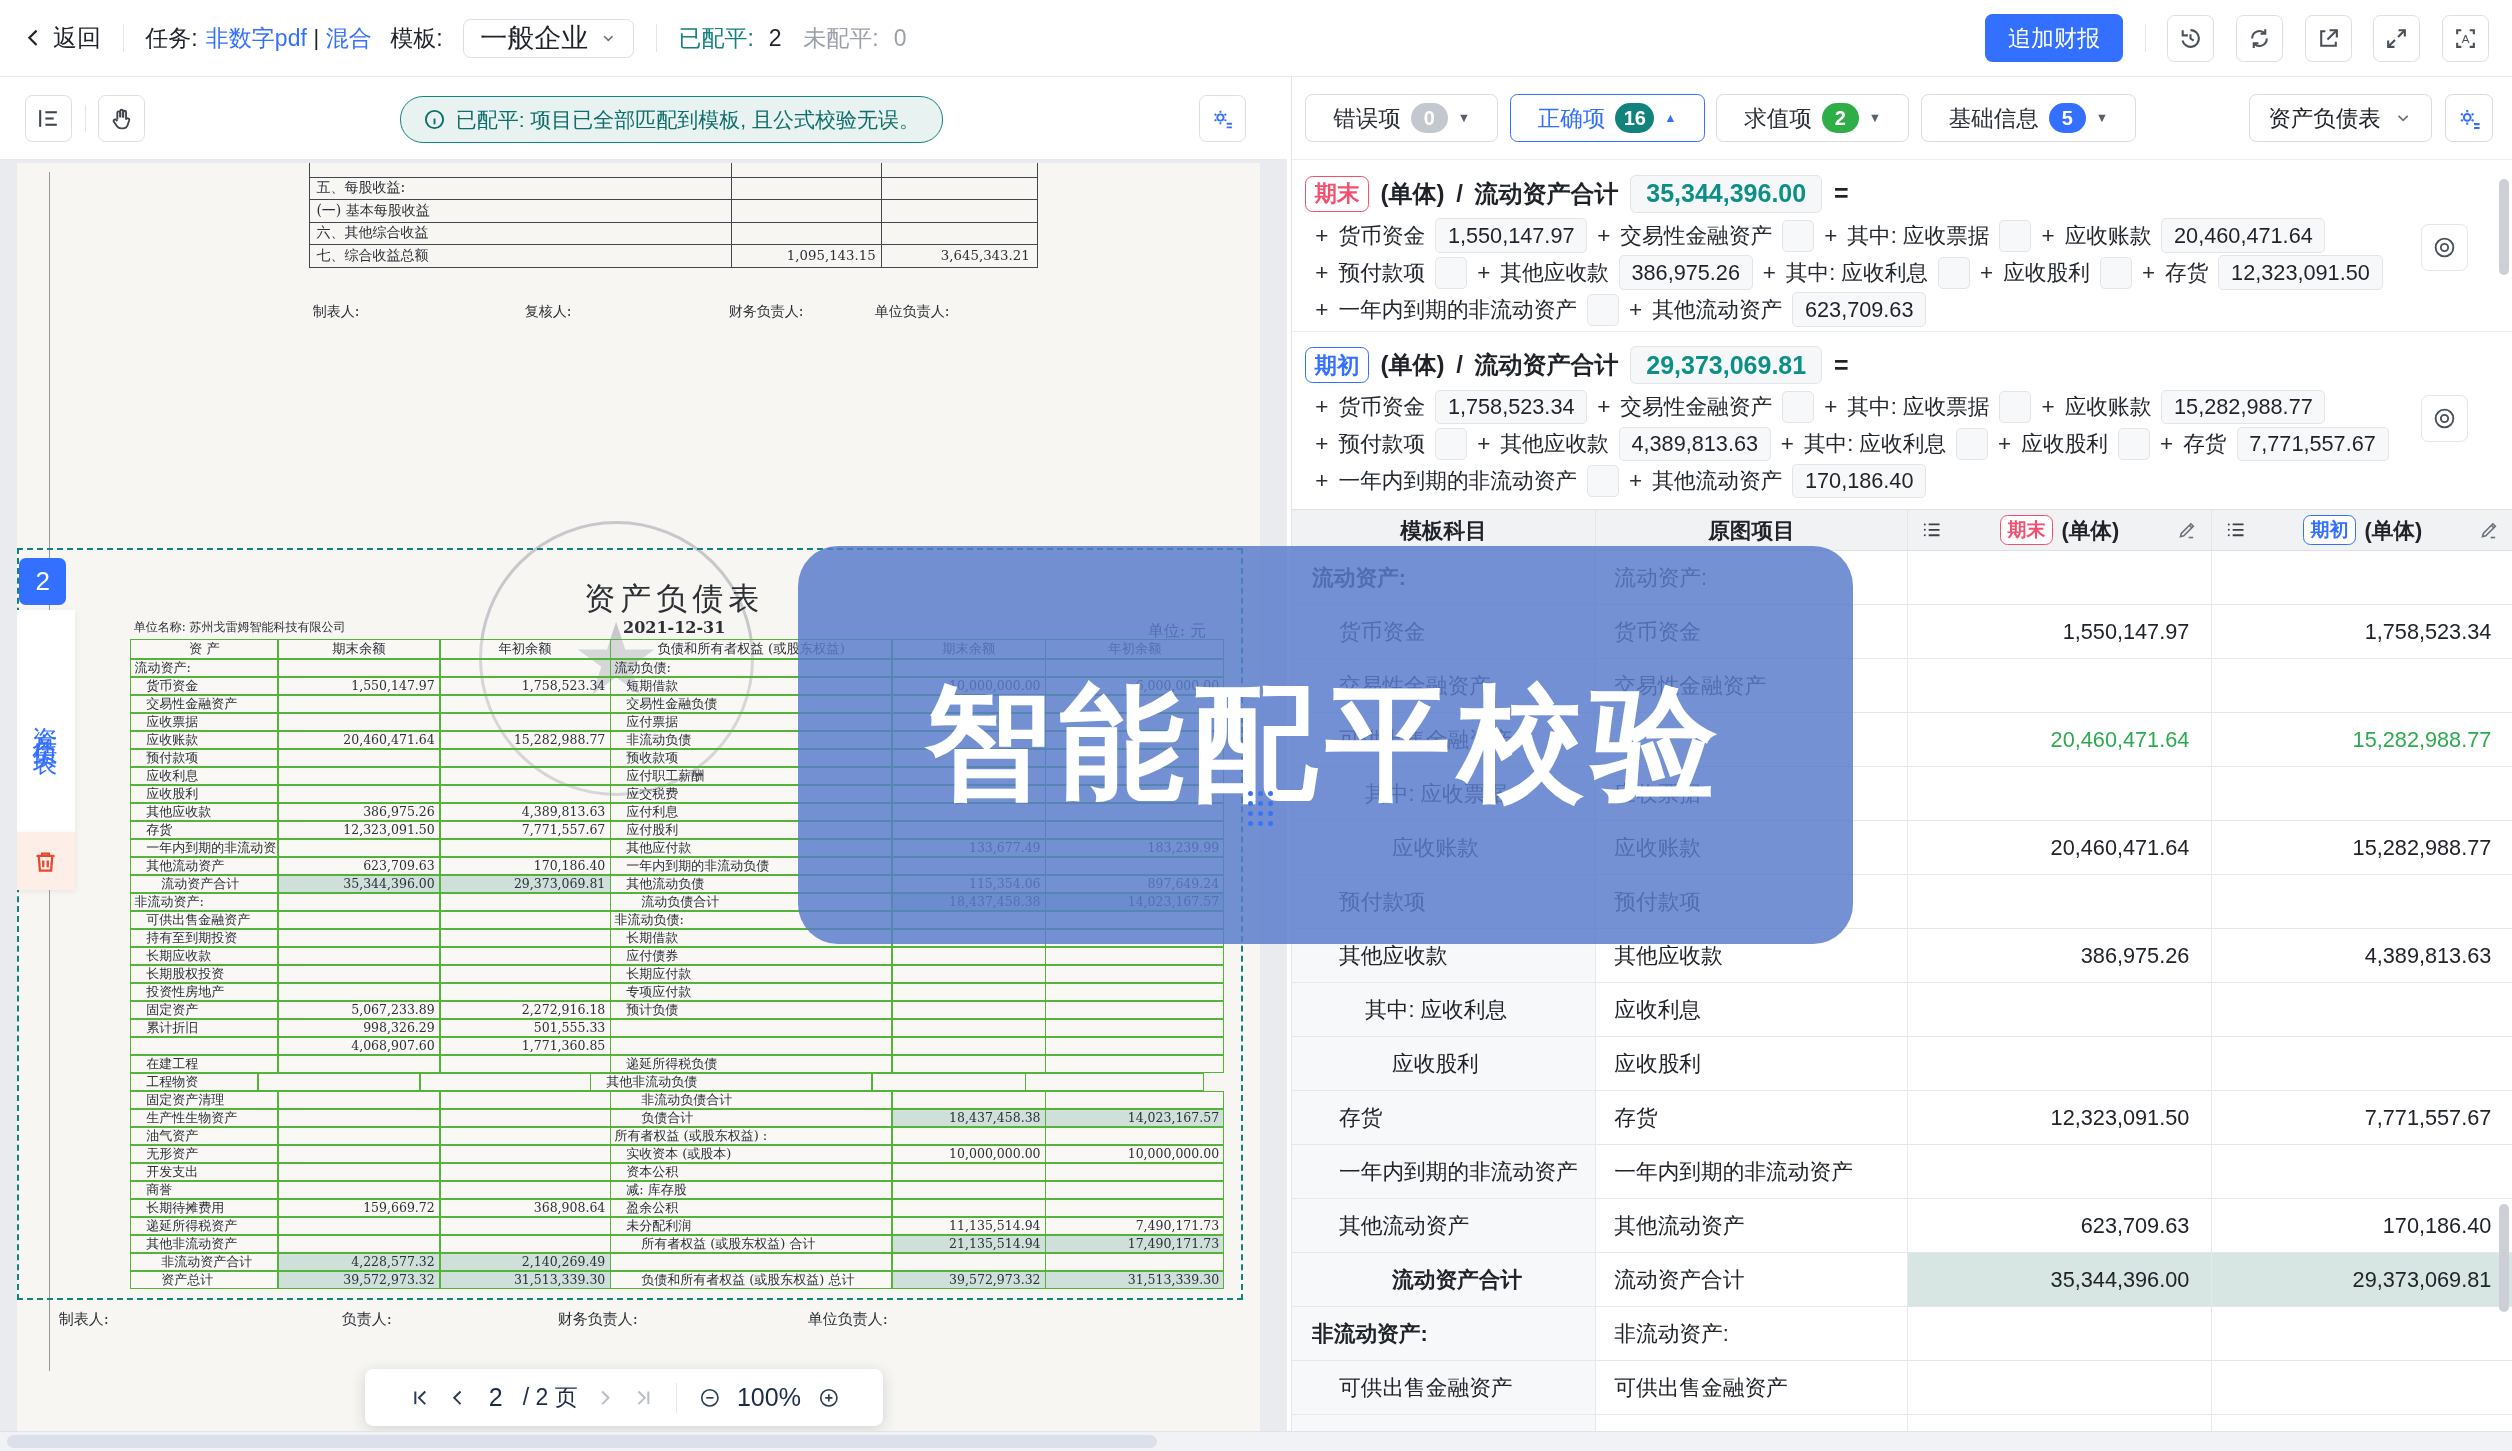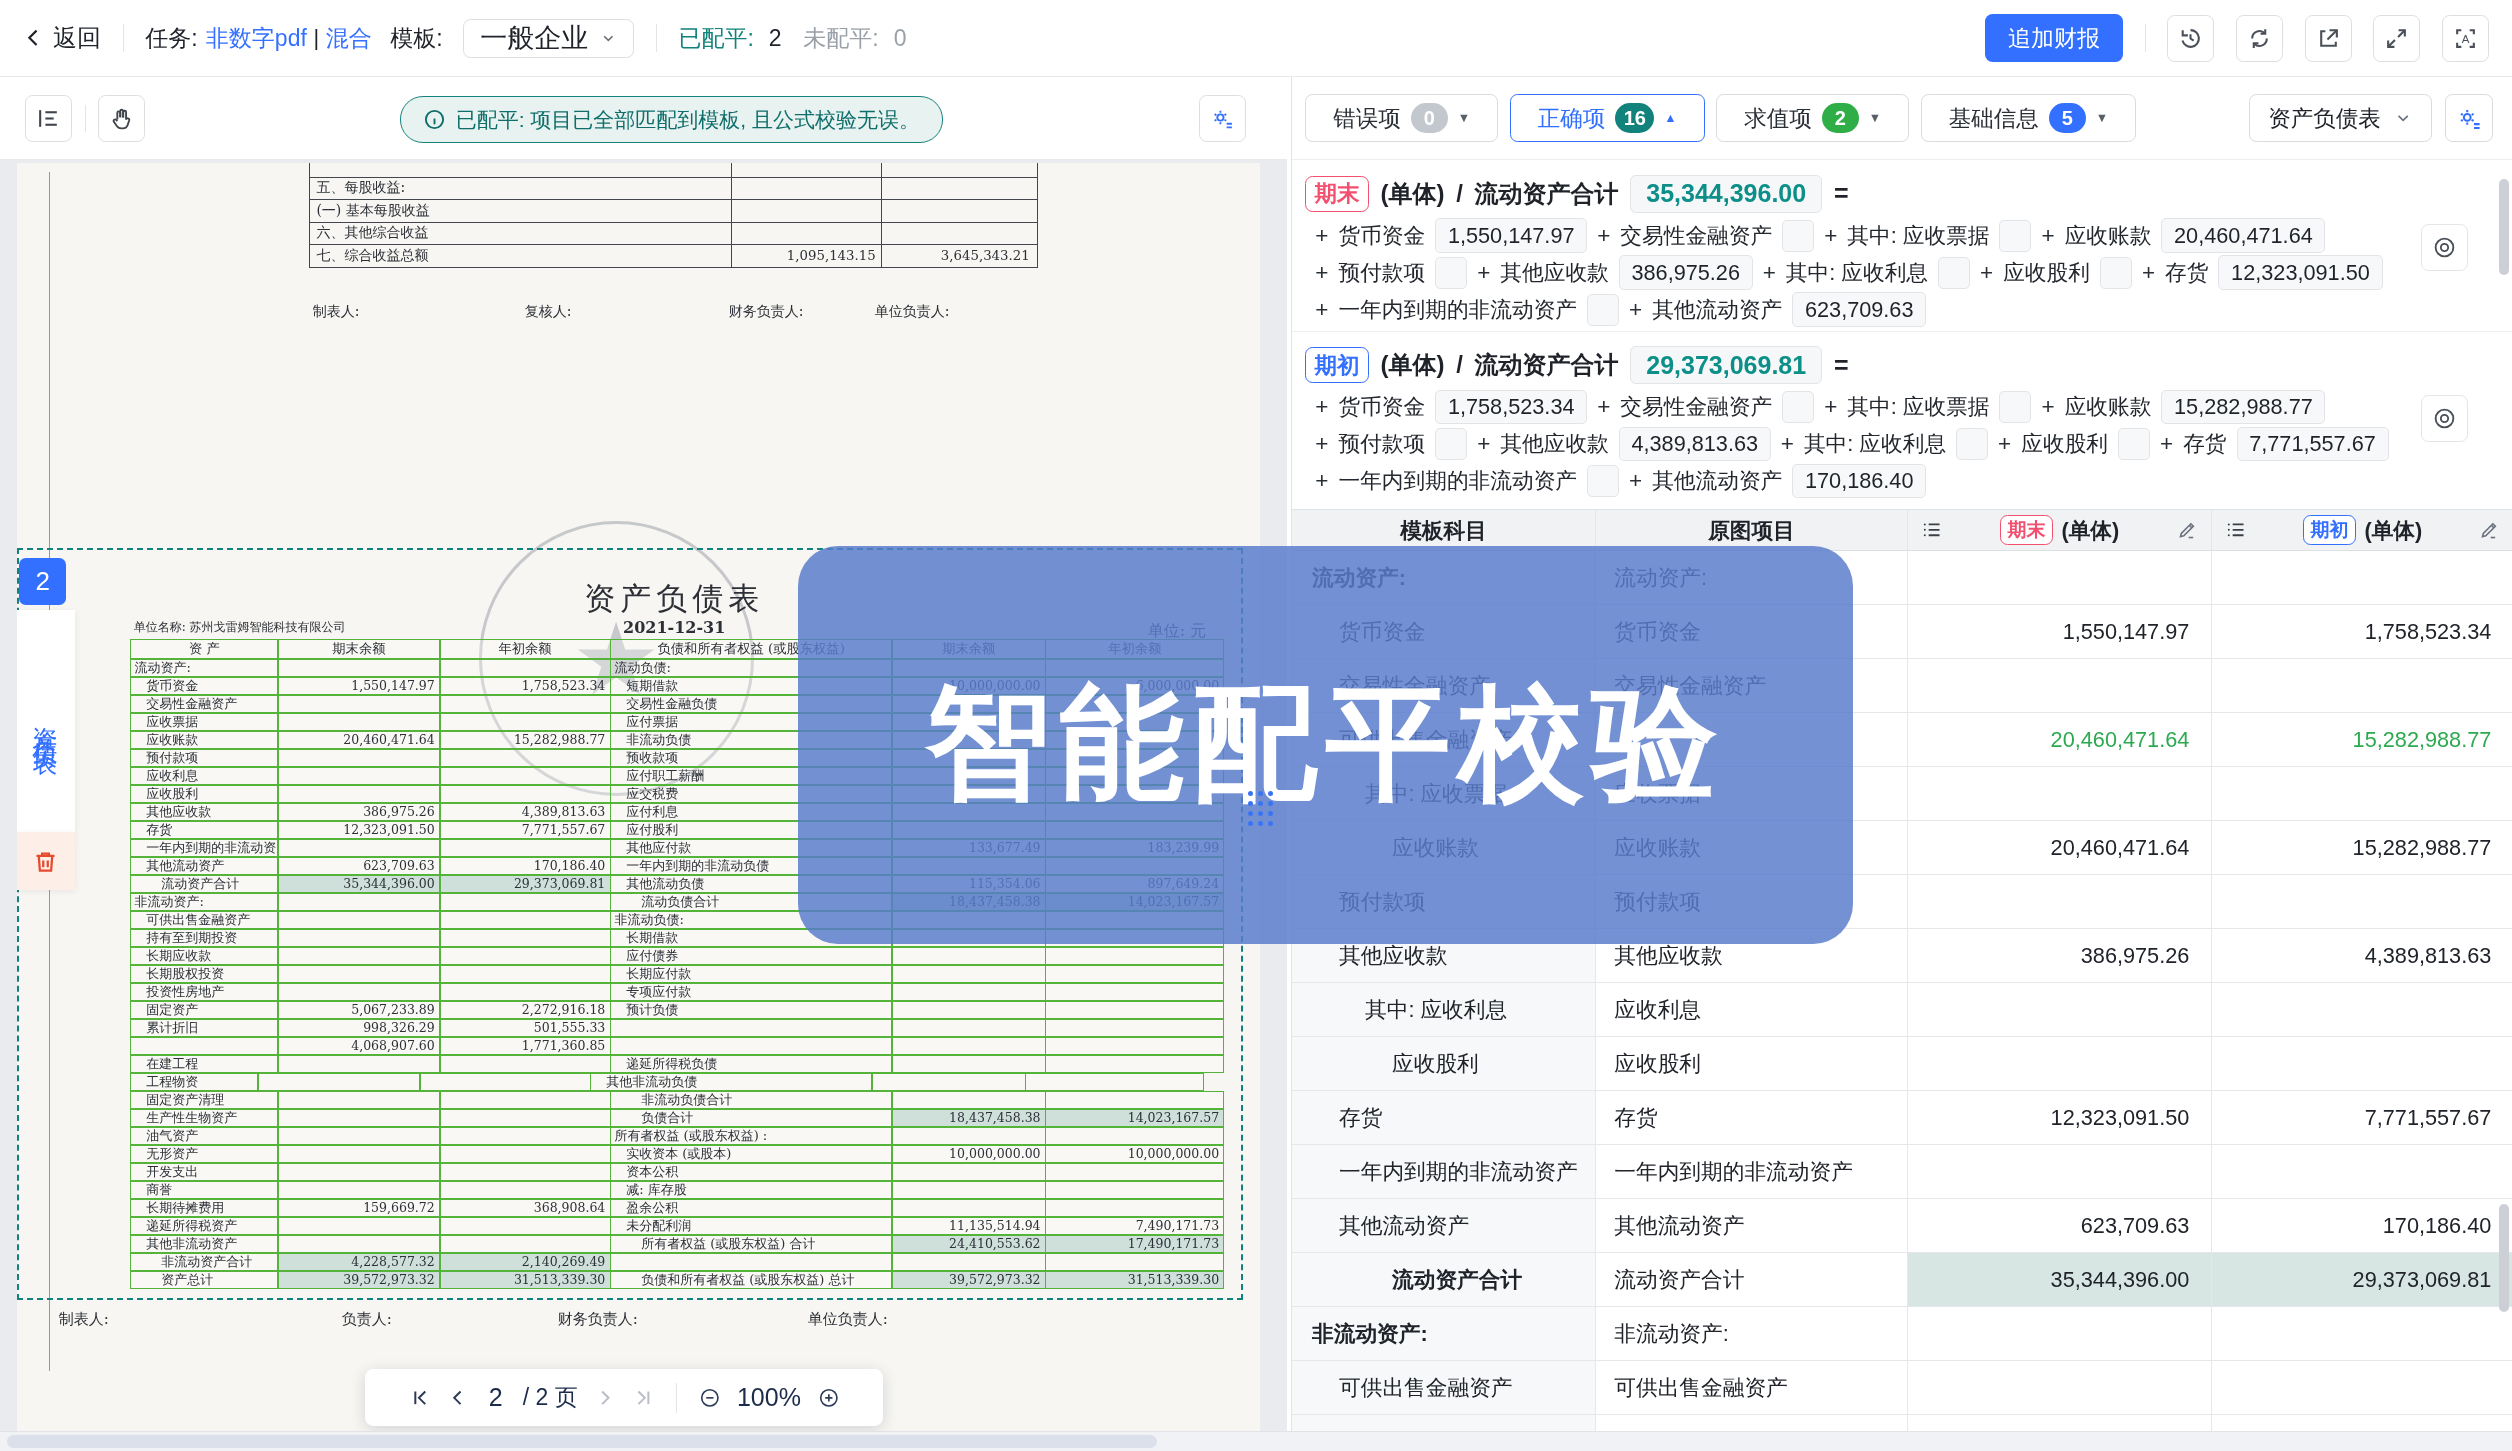--- a/index.html
+++ b/index.html
@@ -622,21 +622,21 @@
               <div class="s-cell num" style="width: 171px;"></div>
               <div class="s-cell cname" style="width: 282px;">未分配利润</div>
               <div class="s-cell num" style="width: 154px;">11,135,514.94</div>
               <div class="s-cell num" style="width: 179px;">7,490,171.73</div>
             </div>
             <div class="s-row">
               <div class="s-cell cname" style="width: 148px;">其他非流动资产</div>
               <div class="s-cell num" style="width: 162px;"></div>
               <div class="s-cell num" style="width: 171px;"></div>
               <div class="s-cell cname sum" style="width: 282px;">所有者权益 (或股东权益) 合计</div>
-              <div class="s-cell num hl" style="width: 154px;">24,410,553.62</div>
+              <div class="s-cell num hl" style="width: 154px;">21,135,514.94</div>
               <div class="s-cell num hl" style="width: 179px;">17,490,171.73</div>
             </div>
             <div class="s-row">
               <div class="s-cell cname sum" style="width: 148px;">非流动资产合计</div>
               <div class="s-cell num hl" style="width: 162px;">4,228,577.32</div>
               <div class="s-cell num hl" style="width: 171px;">2,140,269.49</div>
               <div class="s-cell cname" style="width: 282px;"></div>
               <div class="s-cell num" style="width: 154px;"></div>
               <div class="s-cell num" style="width: 179px;"></div>
             </div>

